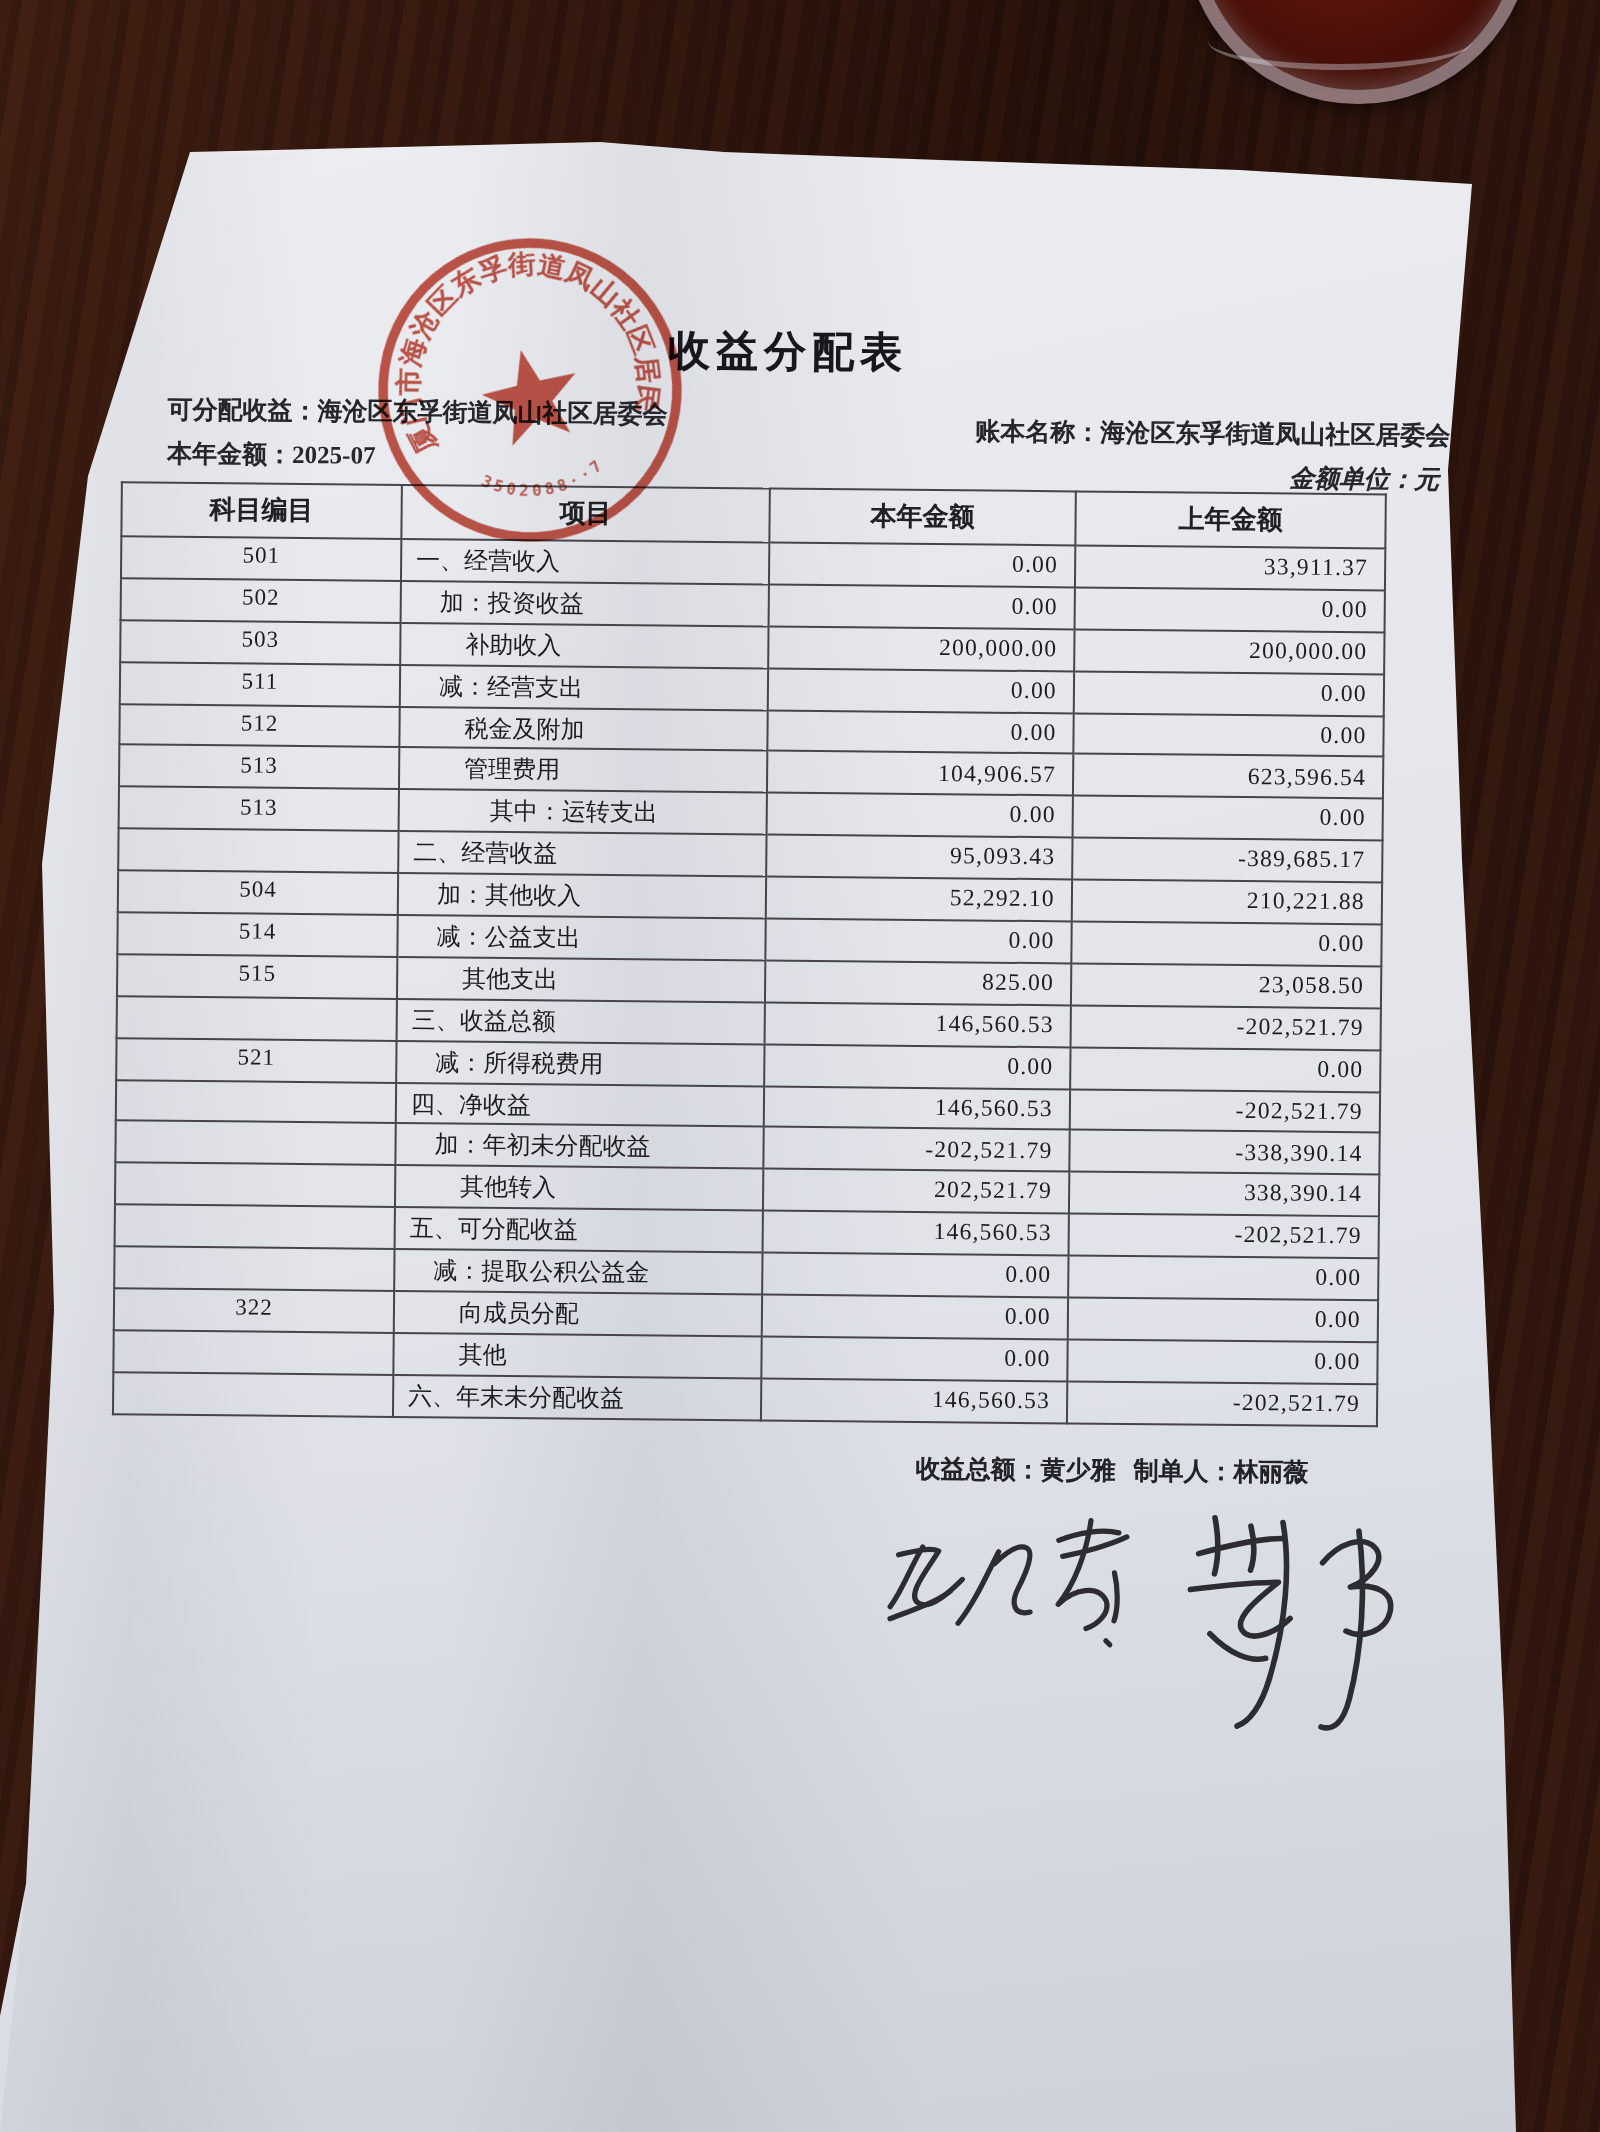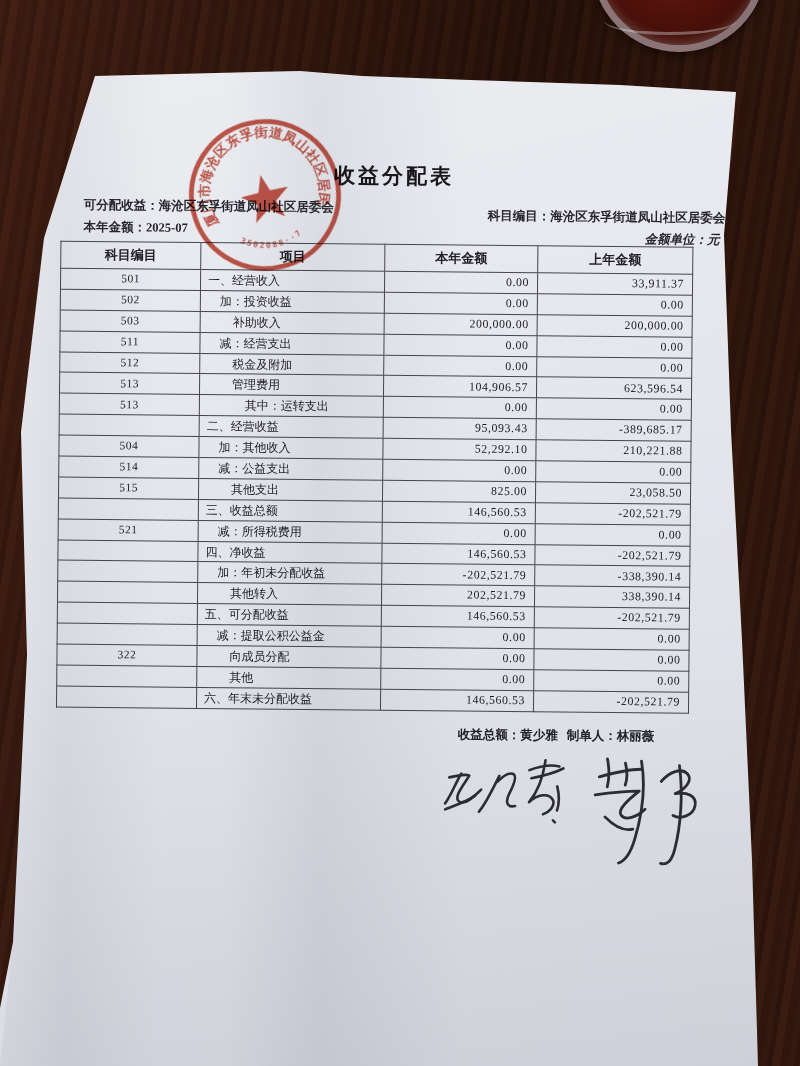--- a/index.html
+++ b/index.html
@@ -98,21 +98,21 @@
 <div class="paper-shade"></div>
 
 <div class="content">
 
   <div class="doc-title">收益分配表</div>
 
   <div class="meta m-prepared"><span>可分配收益：</span><span>海沧区东孚街道凤山社区居委会</span></div>
 
   <div class="meta m-period"><span>本年金额：</span><span>2025-07</span></div>
 
-  <div class="meta m-ledger"><span>科目编目：</span><span>海沧区东孚街道凤山社区居委会</span></div>
+  <div class="meta m-ledger"><span>账本名称：</span><span>海沧区东孚街道凤山社区居委会</span></div>
 
   <div class="meta m-unit"><span>金额单位：</span><span>元</span></div>
 
   <table class="sheet">
     <colgroup>
         <col class="c1">
         <col class="c2">
         <col class="c3">
         <col class="c4">
       </colgroup>

